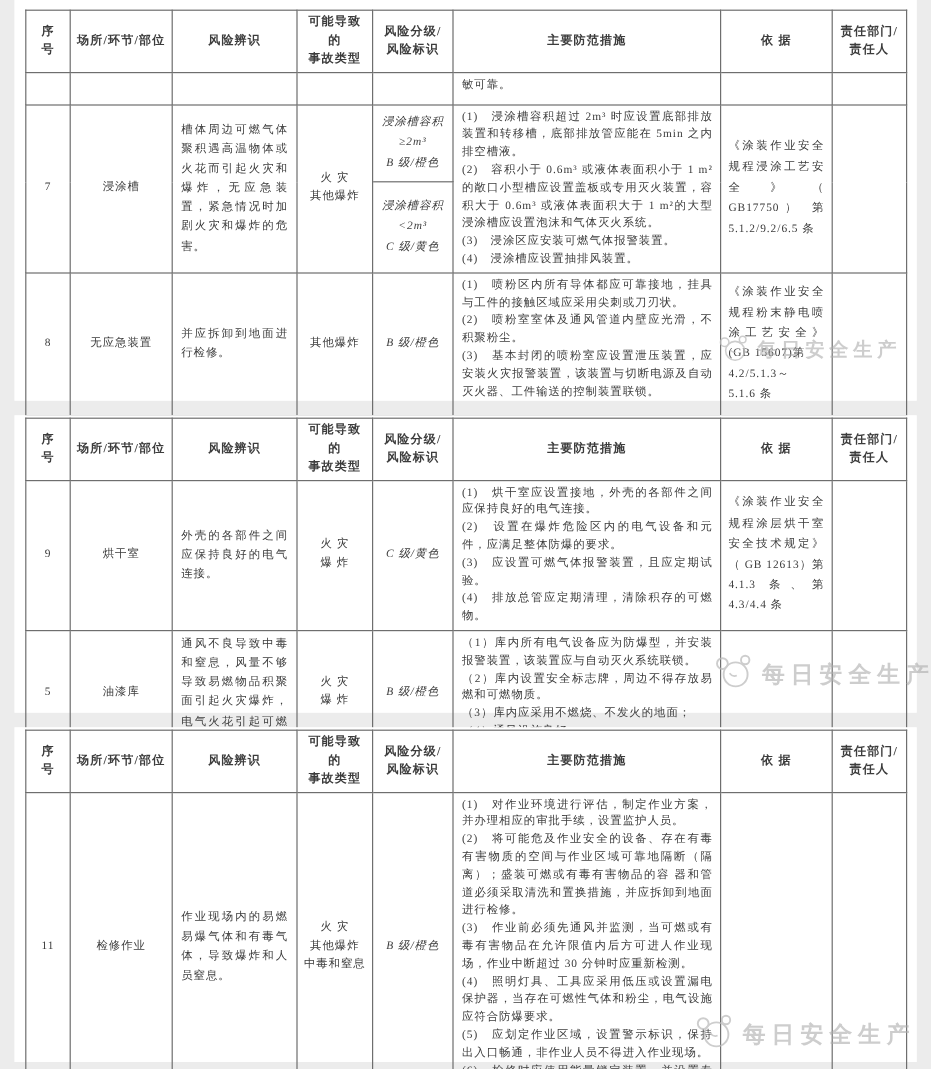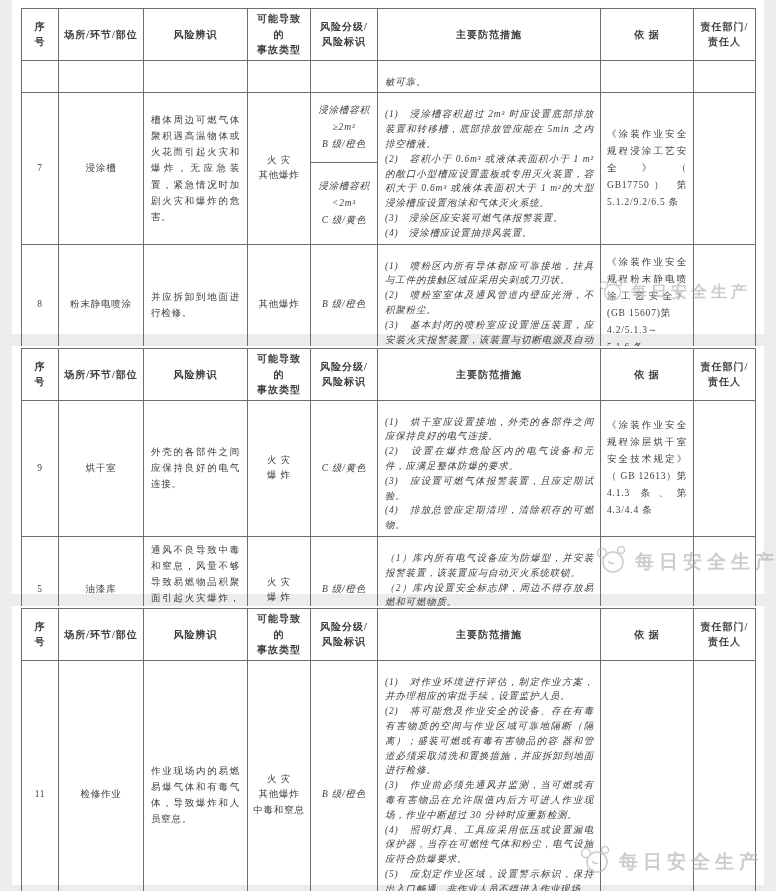--- a/index.html
+++ b/index.html
@@ -40,23 +40,22 @@
   }
   .rtable th {
     font-weight:bold;
     font-size:10px;
     letter-spacing:1px;
     line-height:1.55;
   }
   td.c-measures {
     text-align:justify;
     vertical-align:top;
-    padding:14px 6px 3px 7px;
+    padding:3px 6px 3px 7px;
     line-height:1.56;
-    font-style:italic;
   }
   td.c-risk   { text-align:justify; padding:3px 7px; line-height:1.7;margin-left:28px; }
   td.c-basis  { text-align:justify; padding:3px 6px; line-height:1.8; }
   td.c-grade  { line-height:1.8;font-style:italic; }
 
   .watermark {
     position:absolute;
     display:flex;
     align-items:center;
     gap:5px;
@@ -129,21 +128,21 @@
         <td rowspan="2" class="c-basis">《涂装作业安全规程浸涂工艺安全》（  GB17750）  第5.1.2/9.2/6.5 条</td>
         <td rowspan="2"></td>
       </tr>
       <tr style="height:71px">
         <td class="c-grade">浸涂槽容积
 &lt;2m³
 C 级/黄色</td>
       </tr>
       <tr style="height:119px">
         <td>8</td>
-        <td>粉末静电喷涂</td>
+        <td>无应急装置</td>
         <td class="c-risk">并应拆卸到地面进行检修。</td>
         <td>其他爆炸</td>
         <td class="c-grade">B 级/橙色</td>
         <td class="c-measures">(1)　喷粉区内所有导体都应可靠接地，挂具与工件的接触区域应采用尖刺或刀刃状。
 (2)　喷粉室室体及通风管道内壁应光滑，不积聚粉尘。
 (3)　基本封闭的喷粉室应设置泄压装置，应安装火灾报警装置，该装置与切断电源及自动灭火器、工件输送的控制装置联锁。</td>
         <td class="c-basis">《涂装作业安全规程粉末静电喷涂工艺安全》(GB 15607)第
 4.2/5.1.3～
 5.1.6 条</td>
         <td></td>

